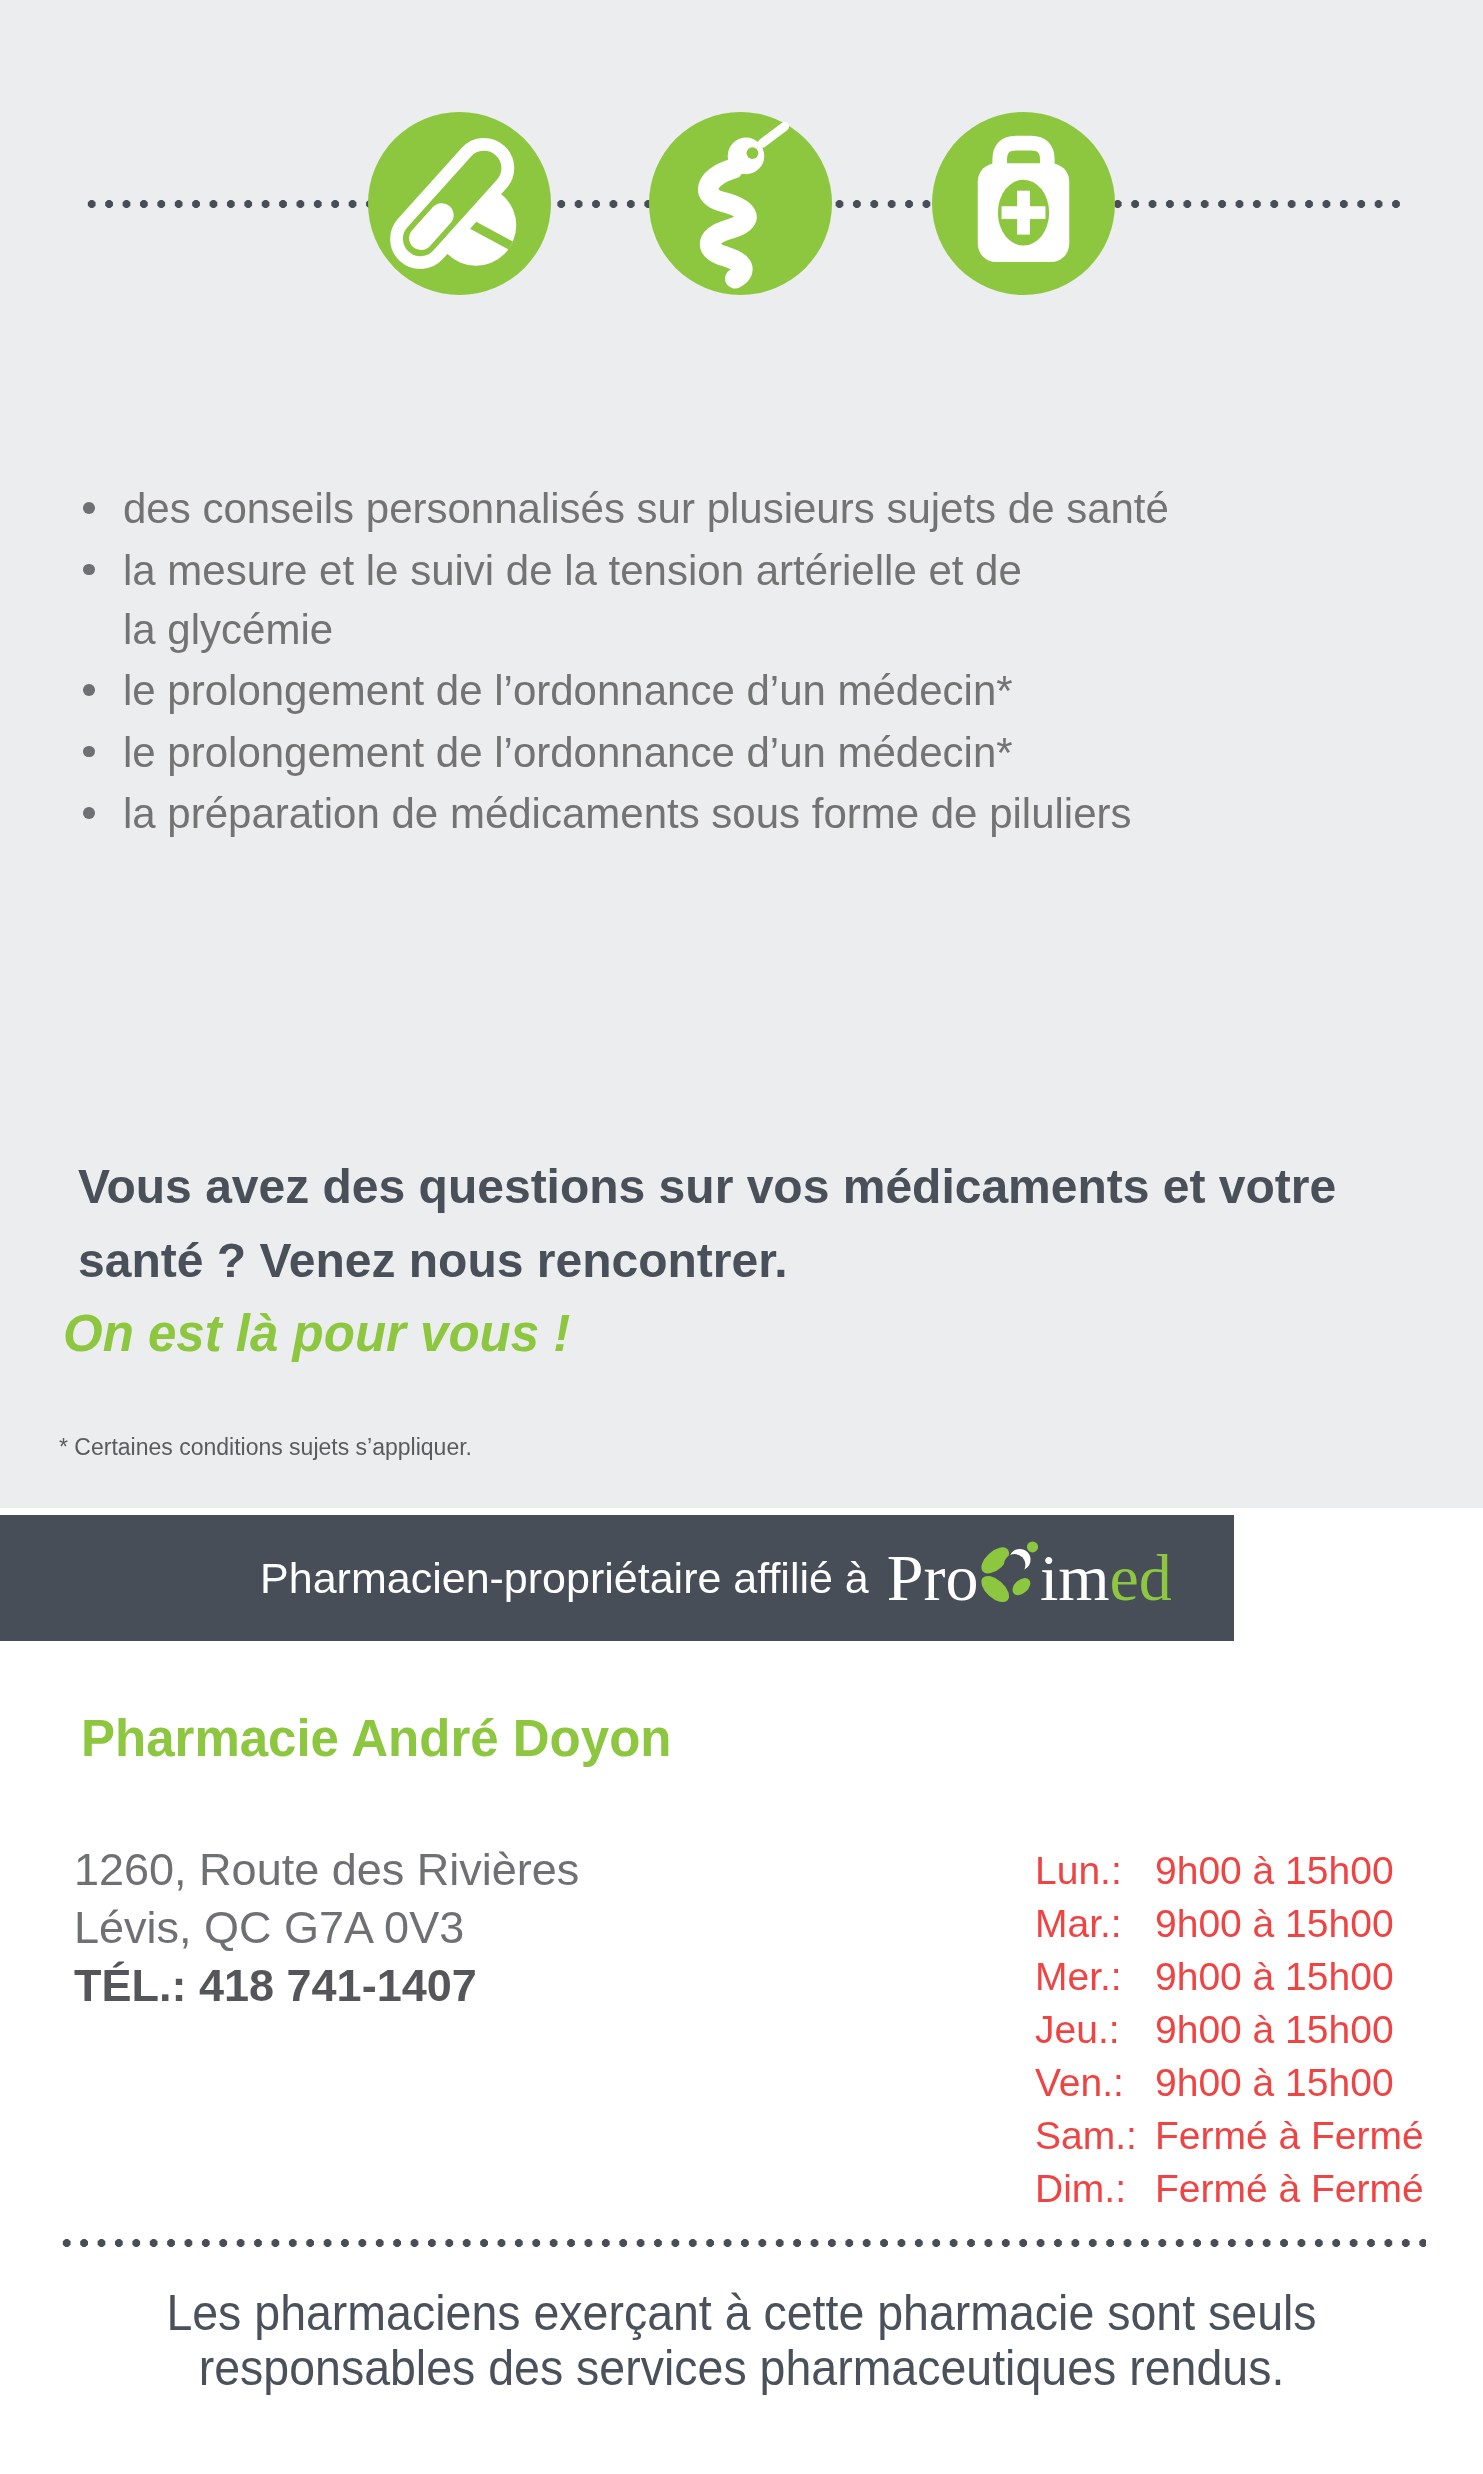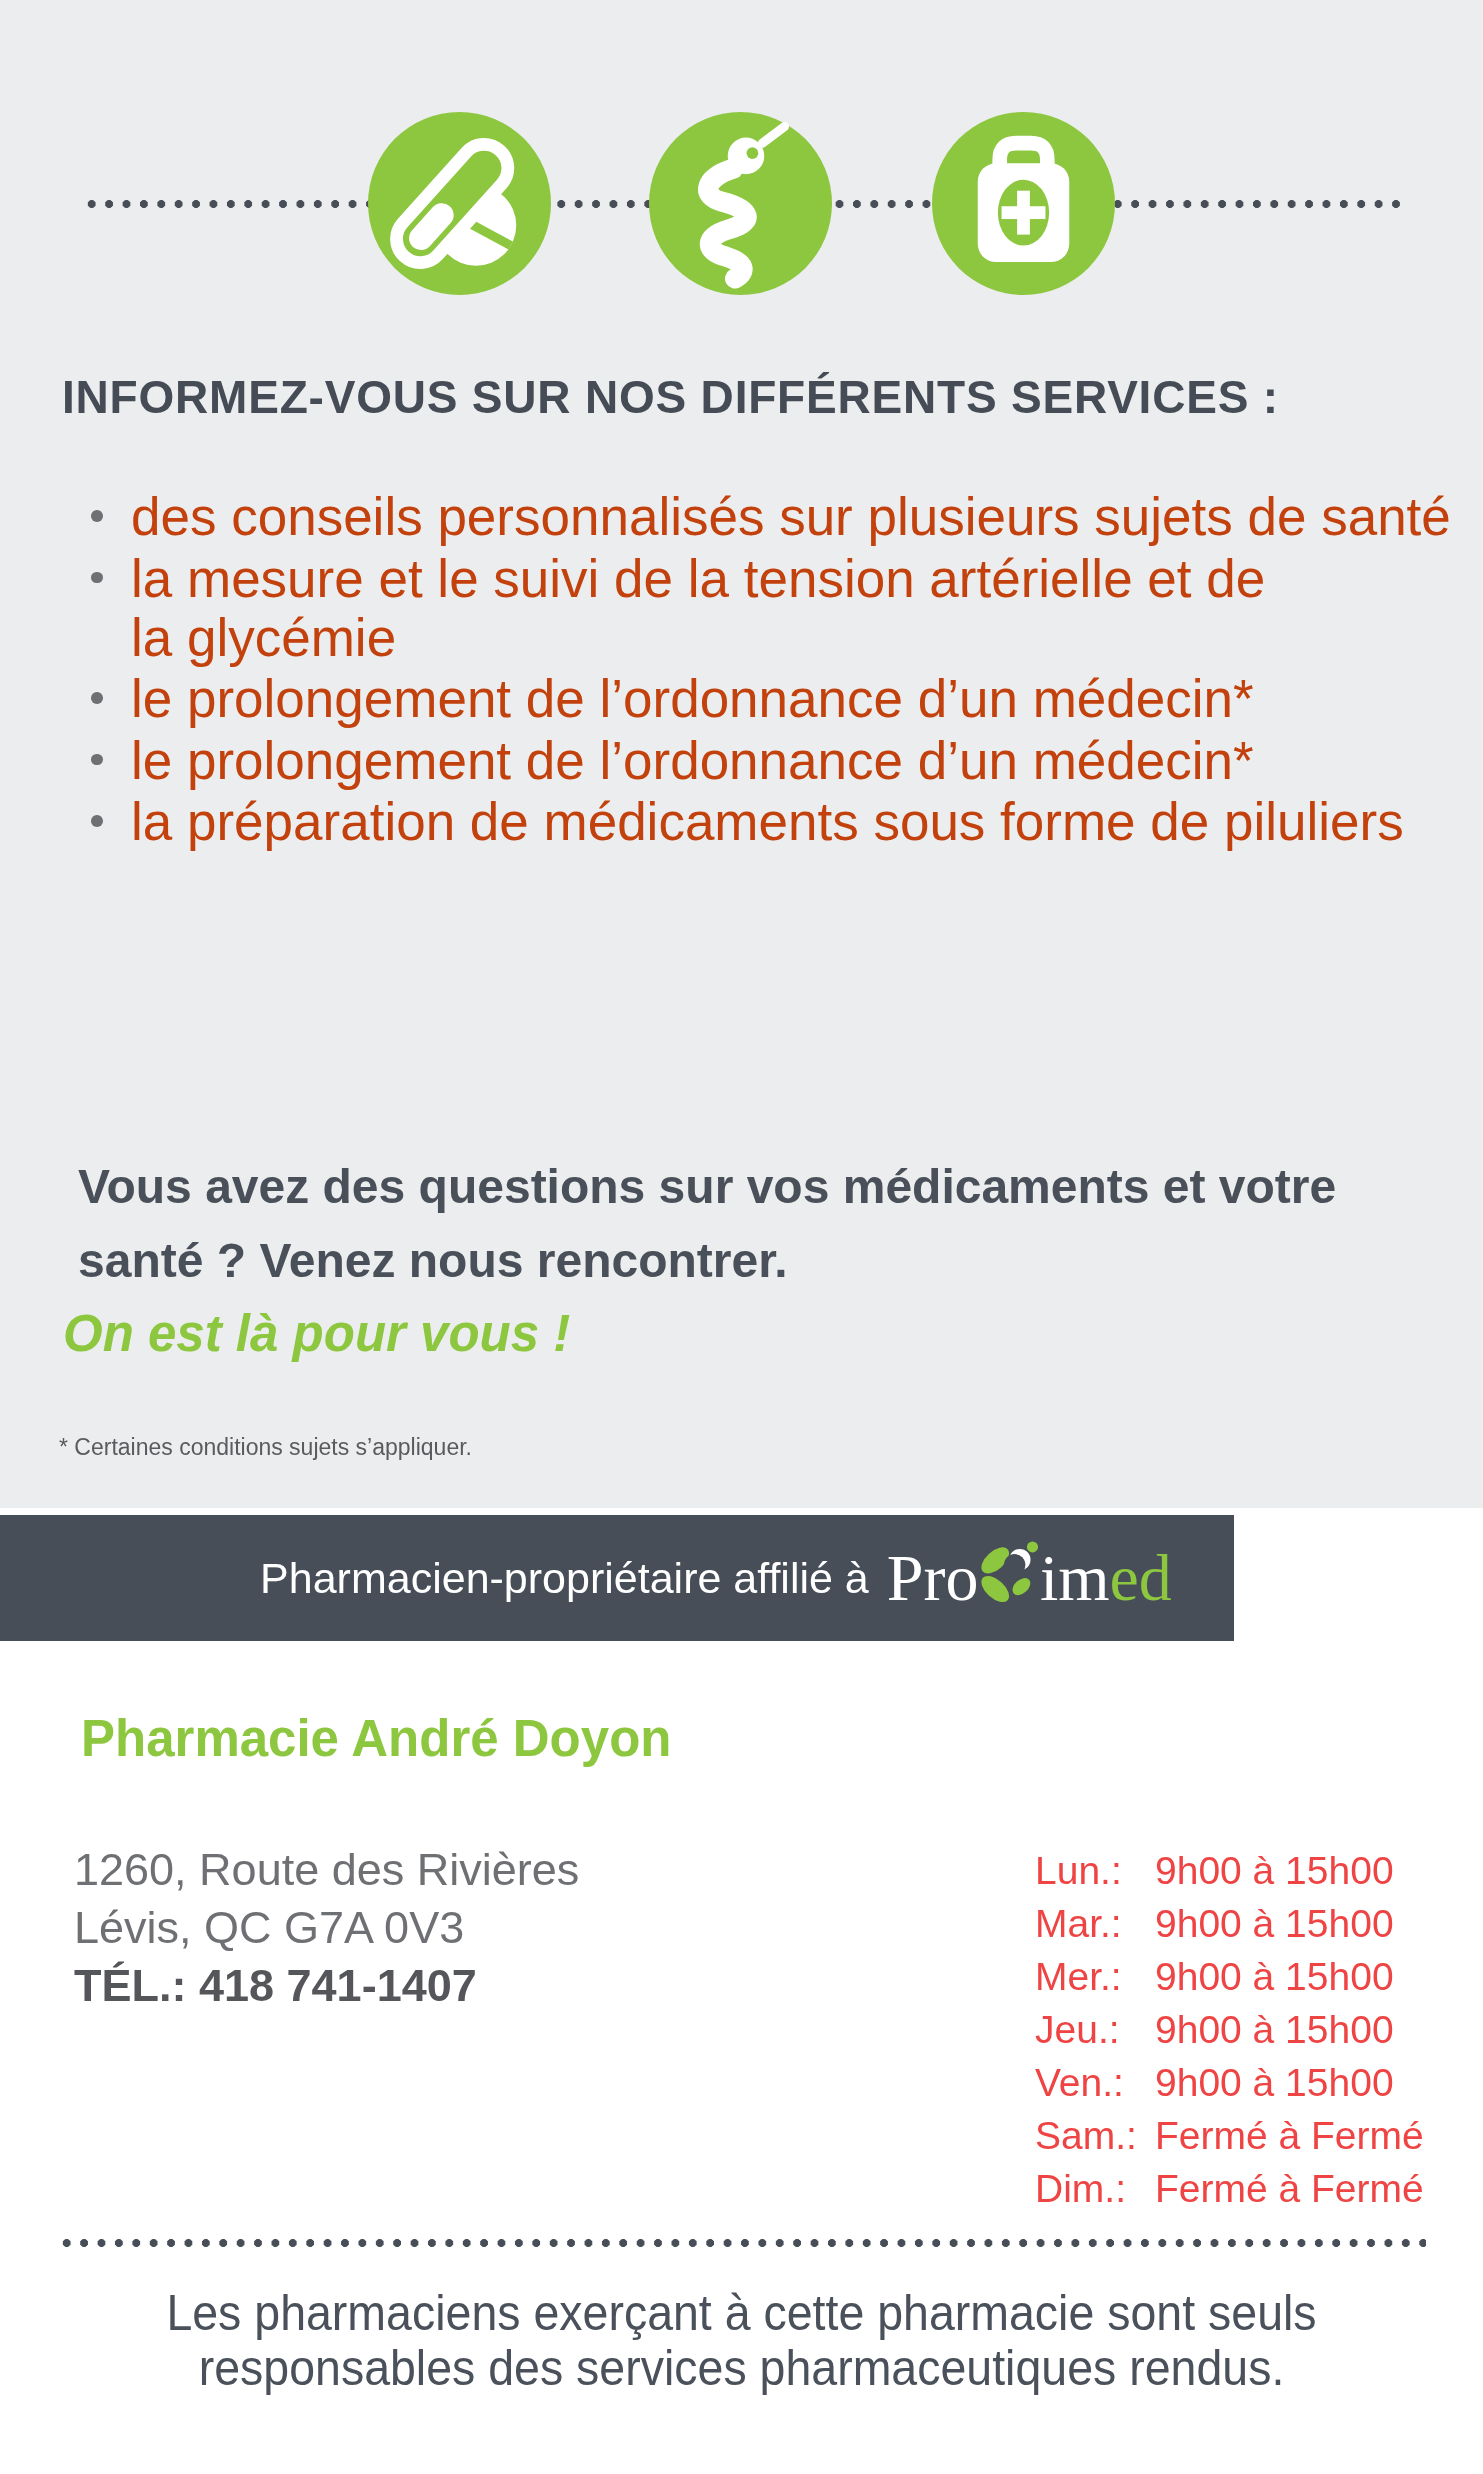--- a/index.html
+++ b/index.html
@@ -36,23 +36,23 @@
   .circle-2 { left:649px; }
   .circle-3 { left:932px; }
 
   .services-heading {
     position:absolute; top:370px; left:62px; margin:0;
     font-size:46px; font-weight:bold; letter-spacing:0.8px;
     color:#454C56; white-space:nowrap;
   }
 
   .services-list {
-    position:absolute; top:479px; left:78px; margin:8px; padding:0;
+    position:absolute; top:479px; left:78px; margin:0; padding:0;
     list-style:none;
-    font-size:53px; line-height:59px; color:#c2410c;
+    font-size:42px; line-height:59px; color:#737373;
   }
   .services-list li {
     position:relative; padding-left:45px; margin:0 0 2.5px 0;
     white-space:pre-line;
   }
   .services-list li::before {
     content:""; position:absolute; left:5px; top:23px;
     width:11.6px; height:11.6px; border-radius:50%; background:#6E7073;
   }
 
@@ -145,21 +145,20 @@
     <div class="icon-circle circle-3">
       <svg viewBox="0 0 100 100">
         <path d="M 37 30 L 37 26 Q 37 17 46 17 L 54 17 Q 63 17 63 26 L 63 30" fill="none" stroke="#ffffff" stroke-width="8" stroke-linecap="round"></path>
         <rect x="25" y="28" width="50" height="54" rx="10" fill="#ffffff"></rect>
         <ellipse cx="50" cy="55" rx="14" ry="18" fill="#8DC63F"></ellipse>
         <rect x="46.5" y="43" width="7" height="24" fill="#ffffff"></rect>
         <rect x="38" y="51.5" width="24" height="7" fill="#ffffff"></rect>
       </svg>
     </div>
 
-    <h1 class="services-heading">INFORMEZ-VOUS SUR NOS DIFFÉRENTS SERVICES :</h1>
 
     <ul class="services-list">
 
         <li><span>des conseils personnalisés sur plusieurs sujets  de santé</span></li>
 
         <li><span>la mesure et le suivi de la tension artérielle et de
 la glycémie</span></li>
 
         <li><span>le prolongement de l’ordonnance d’un médecin*</span></li>
 

